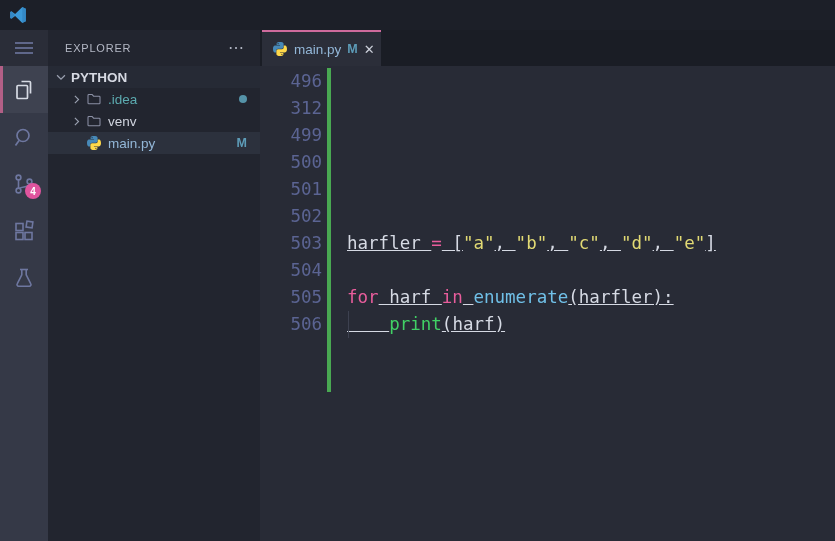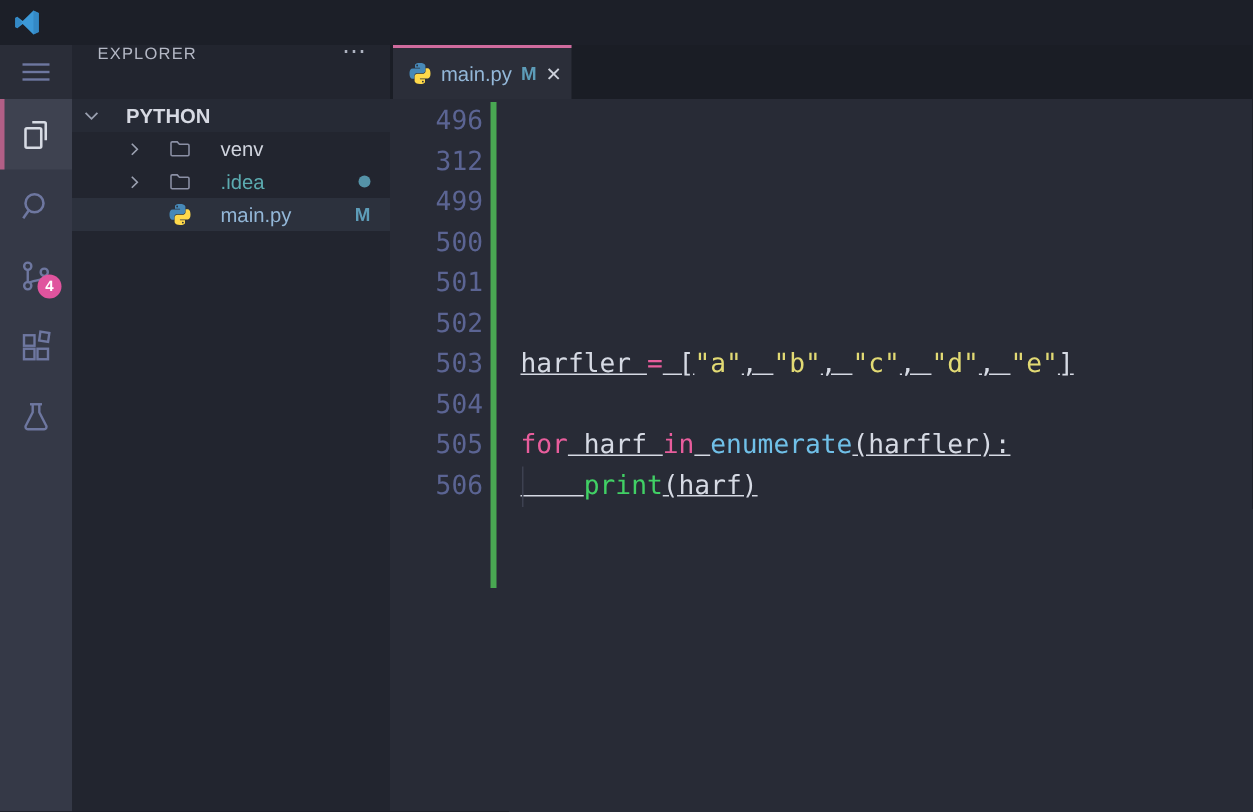--- a/index.html
+++ b/index.html
@@ -24,24 +24,24 @@
   .ab-item.active::before { content:''; position:absolute; left:0; top:0; bottom:0; width:3px; background:var(--accentPinkBar); }
   .ab-item svg { width:24px; height:24px; }
   .ab-badge {
     position:absolute; right:7px; bottom:8px; min-width:16px; height:16px; border-radius:8px;
     background:var(--badgePink); color:#fff; font-size:10px; font-weight:bold;
     display:flex; align-items:center; justify-content:center; padding:0 4px;
   }
 
   
   .sidebar { width:212px; flex:0 0 212px; background:var(--sidebarBg); display:flex; flex-direction:column; font-size:13px; }
-  .sb-header { height:36px; flex:0 0 36px; display:flex; align-items:flex-start; padding:0 14px 0 17px; }
+  .sb-header { height:36px; flex:0 0 36px; display:flex; align-items:center; padding:0 14px 0 17px; }
   .sb-title { font-size:11px; letter-spacing:.8px; color:var(--sbHeaderFg); }
   .sb-more { margin-left:auto; color:#aeb3c0; font-size:16px; letter-spacing:2px; cursor:pointer; line-height:10px; }
-  .tree-row { height:22px; display:flex; align-items:center; position:relative; cursor:pointer; color:#d0d4de;gap:13px; }
+  .tree-row { height:22px; display:flex; align-items:center; position:relative; cursor:pointer; color:#d0d4de; }
   .tree-row.root { background:var(--rowRootBg); font-weight:bold; font-size:12.5px; color:#d6d9e2; padding-left:5px; }
   .tree-row.root .lbl { margin-left:2px; }
   .tree-row.sel { background:var(--rowSelBg); }
   .tree-row .chev { width:16px; height:16px; flex:0 0 16px; color:#9aa0b0; display:flex; align-items:center; justify-content:center; }
   .tree-row .indent { width:20px; flex:0 0 20px; }
   .tree-row .f-icon { width:16px; height:16px; flex:0 0 16px; margin:0 6px 0 2px; display:flex; align-items:center; justify-content:center; }
   .tree-row .lbl { white-space:nowrap; font-size:13.5px; }
   .lbl.idea { color:var(--tealFg); }
   .lbl.mainpy { color:var(--gitModFg); }
   .row-badge { position:absolute; right:13px; }
@@ -168,37 +168,37 @@
         <span class="chev">
           <svg viewBox="0 0 16 16" width="13" height="13">
               <path d="M6 3.5L10.5 8 6 12.5" stroke="currentColor" stroke-width="1.4" fill="none"></path>
             </svg>
         </span>
         <span class="f-icon">
           <svg viewBox="0 0 20 20" width="16" height="16">
               <path d="M2.5 5.5a1 1 0 0 1 1-1h4.2l1.8 2h7a1 1 0 0 1 1 1v7.5a1 1 0 0 1-1 1h-13a1 1 0 0 1-1-1z" stroke="#8b90a5" stroke-width="1.3" fill="none"></path>
             </svg>
         </span>
-        <span class="lbl">venv</span>
+        <span class="lbl idea">.idea</span>
+        <span class="row-badge dot-badge"></span>
       </div>
 
       <div class="tree-row">
         <span class="indent"></span>
         <span class="chev">
           <svg viewBox="0 0 16 16" width="13" height="13">
               <path d="M6 3.5L10.5 8 6 12.5" stroke="currentColor" stroke-width="1.4" fill="none"></path>
             </svg>
         </span>
         <span class="f-icon">
           <svg viewBox="0 0 20 20" width="16" height="16">
               <path d="M2.5 5.5a1 1 0 0 1 1-1h4.2l1.8 2h7a1 1 0 0 1 1 1v7.5a1 1 0 0 1-1 1h-13a1 1 0 0 1-1-1z" stroke="#8b90a5" stroke-width="1.3" fill="none"></path>
             </svg>
         </span>
-        <span class="lbl idea">.idea</span>
-        <span class="row-badge dot-badge"></span>
+        <span class="lbl">venv</span>
       </div>
 
       <div class="tree-row sel">
         <span class="indent"></span>
           <span class="indent" style="width:16px;flex-basis:16px"></span>
         <span class="f-icon">
           <svg viewBox="0 0 32 32" width="16" height="16">
             <path fill="#4789b8" d="M15.9 2c-7 0-6.6 3-6.6 3v3.2h6.8v1H6.7S2 8.6 2 15.9c0 7.3 4.1 7 4.1 7h2.4v-3.4s-.1-4.1 4-4.1h6.8s3.9.1 3.9-3.8V5.8S23.8 2 15.9 2zm-3.7 2.1a1.2 1.2 0 1 1 0 2.4 1.2 1.2 0 0 1 0-2.4z"></path>
             <path fill="#ffd94a" d="M16.1 30c7 0 6.6-3 6.6-3v-3.2h-6.8v-1h9.4s4.7.4 4.7-6.9c0-7.3-4.1-7-4.1-7h-2.4v3.4s.1 4.1-4 4.1h-6.8s-3.9-.1-3.9 3.8v5.2S8.2 30 16.1 30zm3.7-2.1a1.2 1.2 0 1 1 0-2.4 1.2 1.2 0 0 1 0 2.4z"></path>
           </svg>

